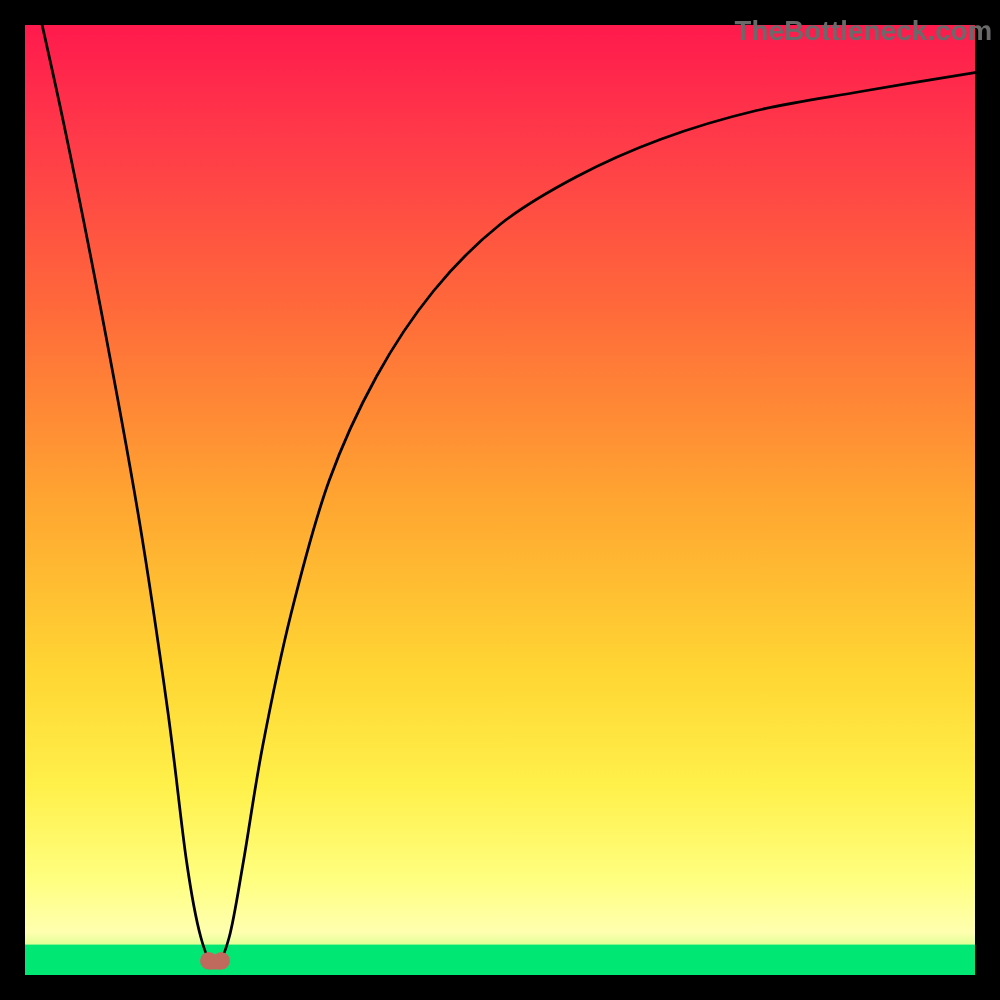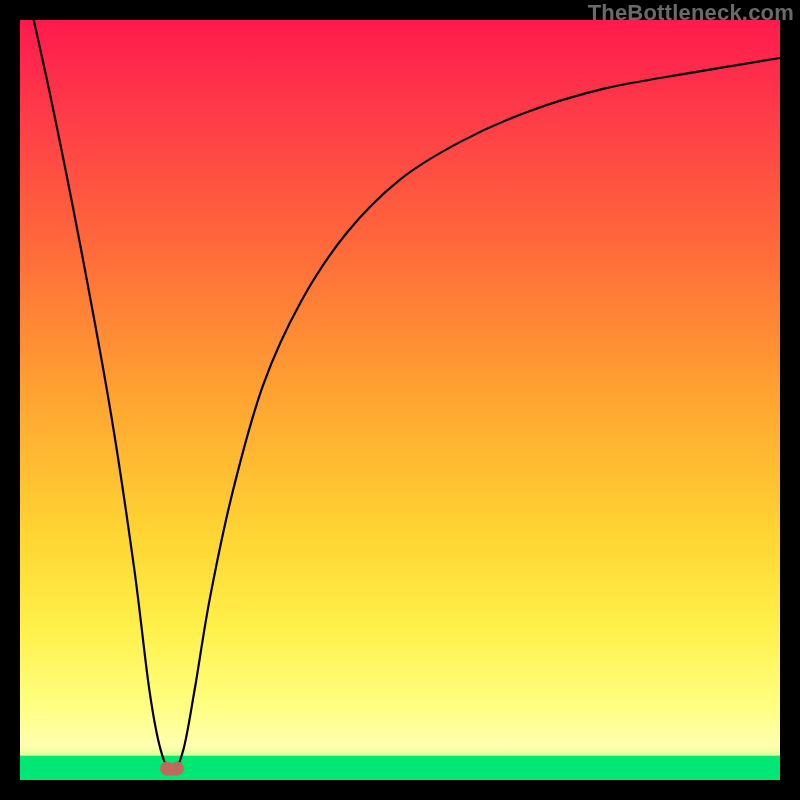--- a/index.html
+++ b/index.html
@@ -20,21 +20,21 @@
   }
   .plot-area {
     position: absolute;
     left: 0;
     top: 0;
     width: 760px;
     height: 760px;
   }
   .watermark {
     position: absolute;
-    top: 0px;
+    top: 12px;
     right: 6px;
     font-family: Arial, Helvetica, sans-serif;
     font-size: 22px;
     font-weight: 600;
     color: #6a6a6a;
     letter-spacing: 0.2px;
     z-index: 10;
   }
   svg { display: block; }
 </style>

